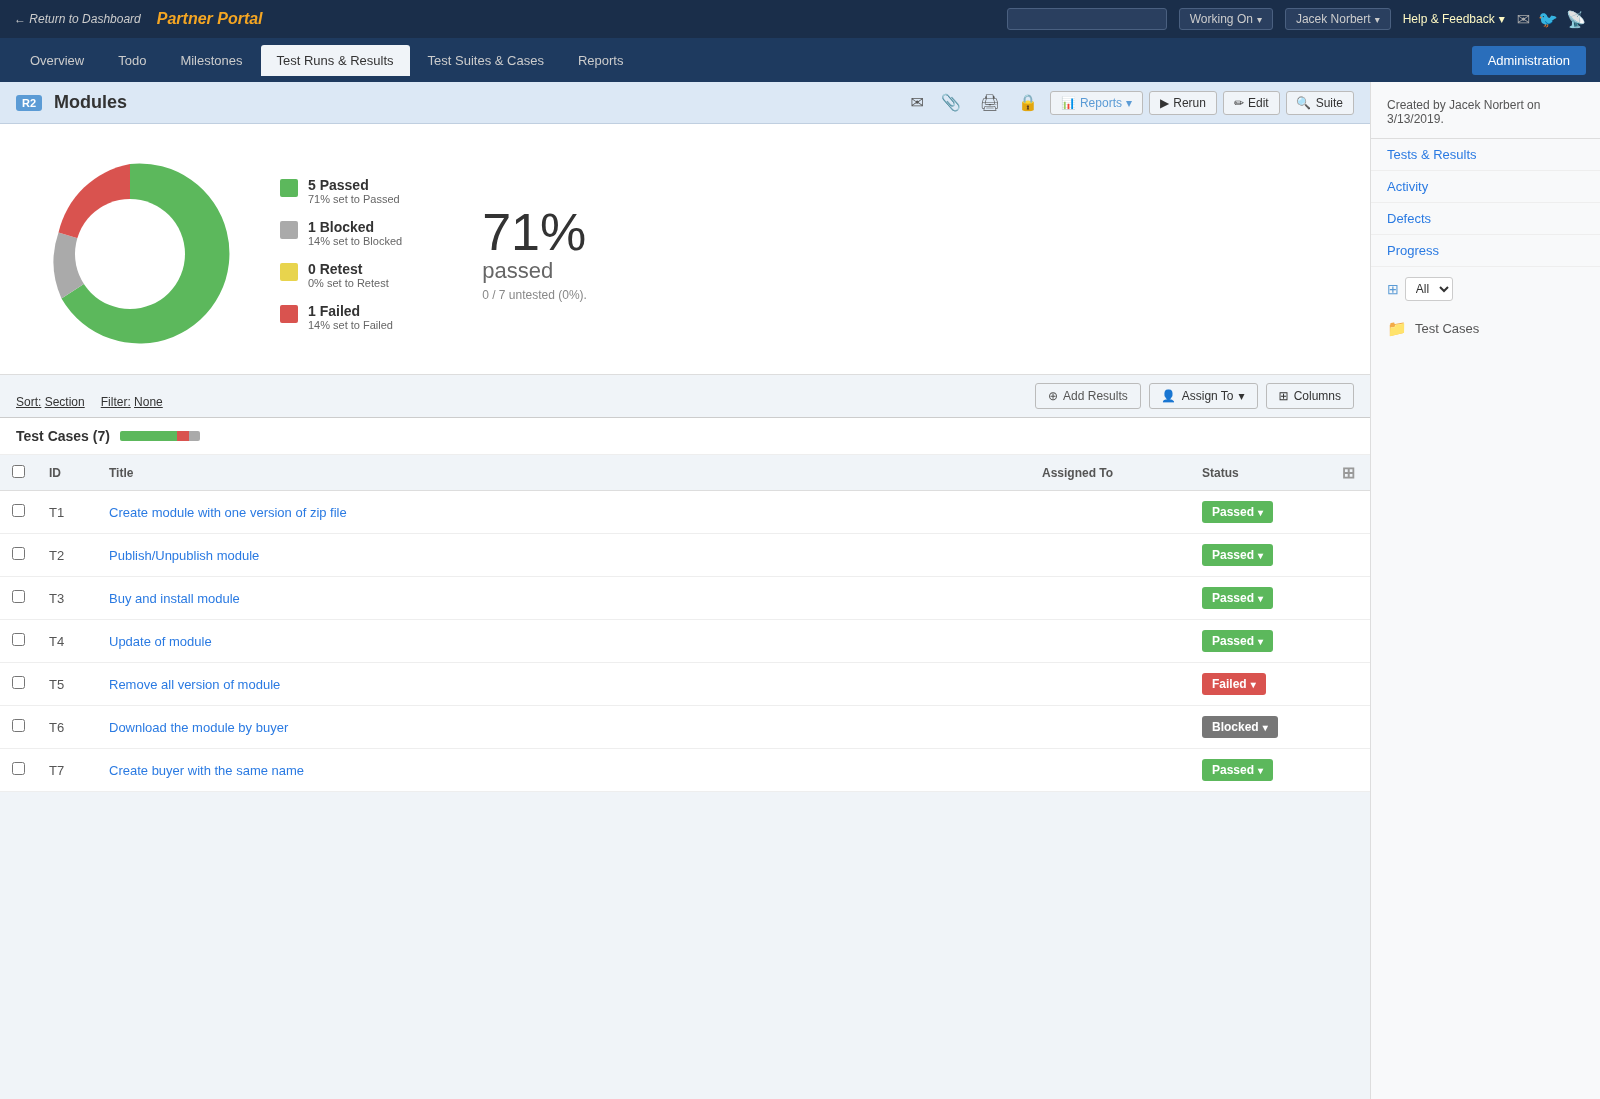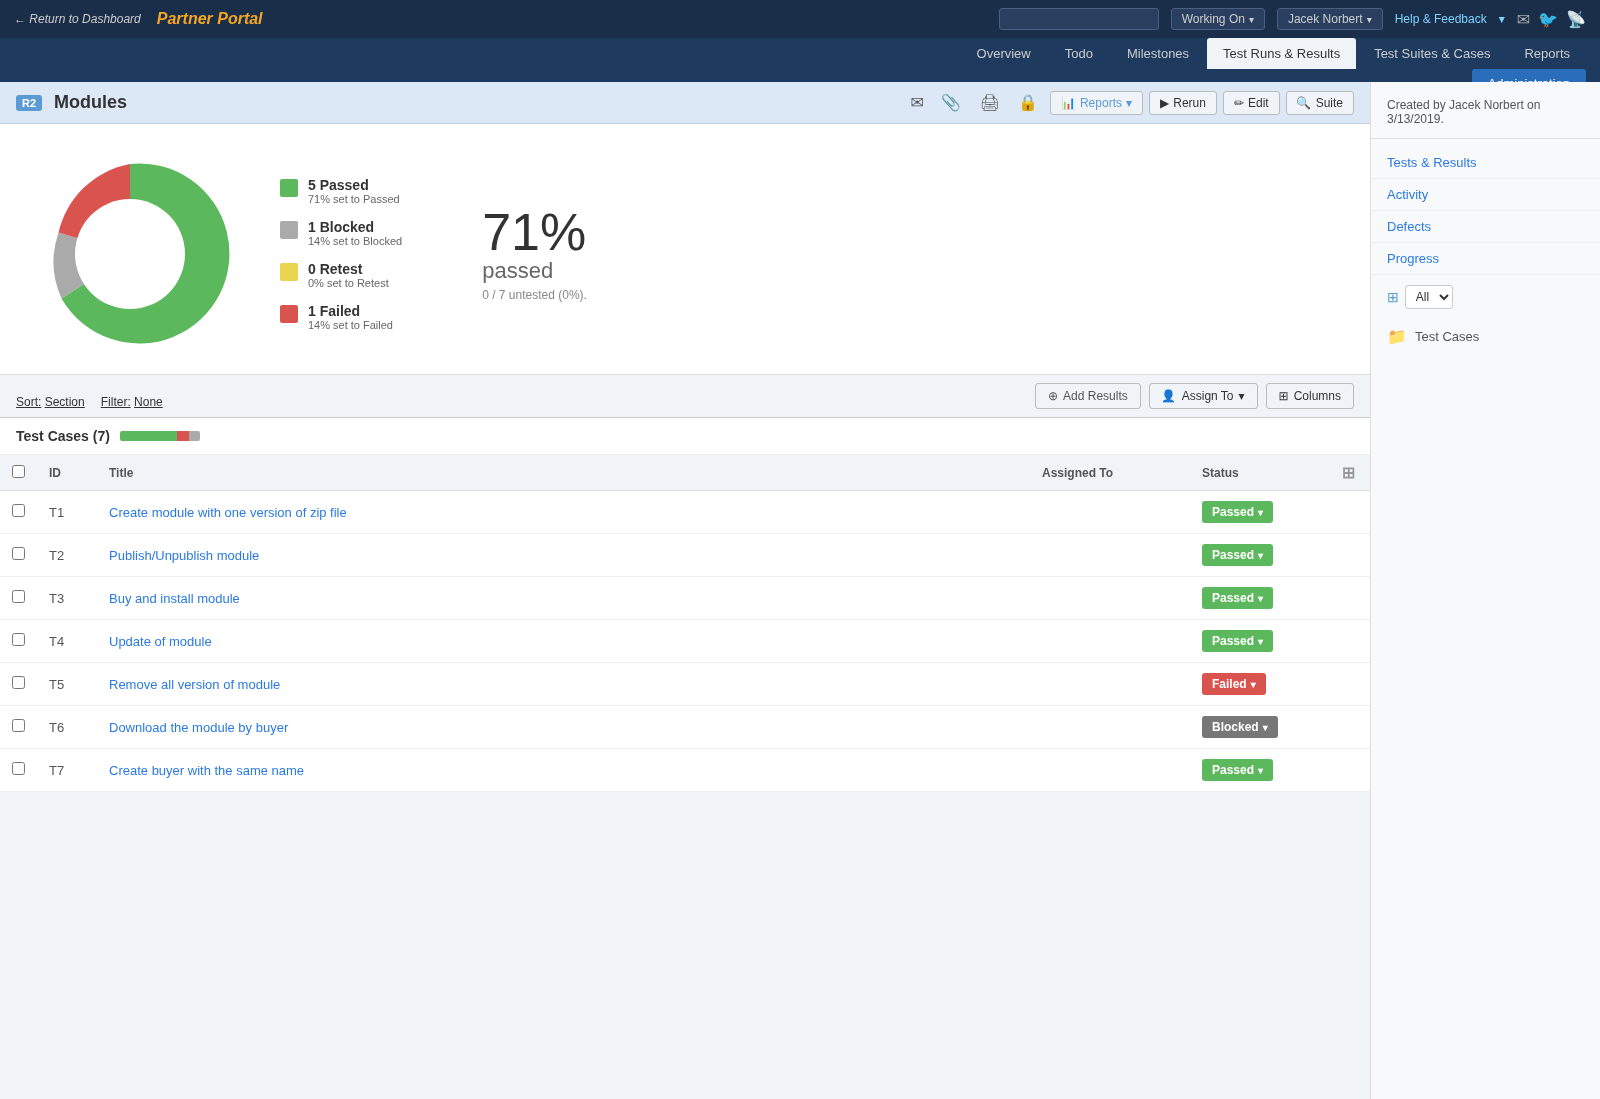--- a/index.html
+++ b/index.html
@@ -8,25 +8,25 @@
     
     #topbar { background: #1a2e4a; display: flex; align-items: center; justify-content: space-between; padding: 0 14px; height: 38px; }
     #topbar-left { display: flex; align-items: center; gap: 16px; font-style: italic; }
     .back-link { color: #ccc; font-size: 12px; text-decoration: none; cursor: pointer; }
     .back-link:before { content: '← '; }
     .partner-portal-title { color: #f5a623; font-size: 16px; font-weight: bold; }
     #topbar-right { display: flex; align-items: center; gap: 12px; }
     .search-box { background: #2a3f5f; border: 1px solid #4a6080; border-radius: 3px; padding: 3px 8px; color: #ccc; font-size: 12px; width: 160px; }
     .topbar-btn { background: #2a3f5f; border: 1px solid #4a6080; border-radius: 3px; padding: 3px 10px; color: #ccc; font-size: 12px; cursor: pointer; display: flex; align-items: center; gap: 4px; }
     .topbar-btn .caret { font-size: 10px; }
-    .help-btn { color: #7dd3fc; background: transparent; border: none; font-size: 12px; cursor: pointer; display: flex; align-items: center; gap: 12px; }
+    .help-btn { color: #fef9c3; background: transparent; border: none; font-size: 12px; cursor: pointer; display: flex; align-items: center; gap: 4px; }
     .topbar-icons { display: flex; gap: 8px; align-items: center; color: #aaa; font-size: 16px; }
 
     
-    #navtabs { background: #1e3a5f; display: flex; align-items: flex-end; padding: 0 14px; height: 44px; justify-content: space-between; flex-direction: column; }
+    #navtabs { background: #1e3a5f; display: flex; align-items: center; padding: 0 14px; height: 44px; justify-content: space-between; }
     .nav-tabs-left { display: flex; gap: 2px; }
     .nav-tab { padding: 8px 16px; color: #ccc; cursor: pointer; border-radius: 3px 3px 0 0; font-size: 13px; background: transparent; border: none; }
     .nav-tab.active { background: #f0f4f8; color: #333; border-radius: 3px 3px 0 0; }
     .admin-btn { background: #2a6ebb; color: #fff; border: none; border-radius: 3px; padding: 7px 16px; font-size: 13px; cursor: pointer; }
 
     
     #main { display: flex; background: #f0f4f8; min-height: calc(1099px - 82px); }
     #content { flex: 1; padding: 0; }
 
     
@@ -83,21 +83,21 @@
 
     .status-badge { display: inline-flex; align-items: center; gap: 4px; padding: 4px 10px; border-radius: 3px; font-size: 12px; font-weight: 600; color: #fff; cursor: pointer; }
     .status-badge.passed { background: #5cb85c; }
     .status-badge.failed { background: #d9534f; }
     .status-badge.blocked { background: #777; }
     .status-caret { font-size: 10px; }
     .col-settings { color: #999; cursor: pointer; font-size: 16px; }
 
     
     #sidebar { width: 230px; background: #f8f9fa; border-left: 1px solid #ddd; padding: 16px 0; flex-shrink: 0; }
-    .sidebar-info { padding: 0 16px 12px 16px; font-size: 12px; color: #555; border-bottom: 1px solid #ddd; margin-bottom: 8px; }
+    .sidebar-info { padding: 0 16px 12px 16px; font-size: 12px; color: #555; border-bottom: 1px solid #ddd; }
     .sidebar-link { display: block; padding: 8px 16px; font-size: 13px; color: #2a7ae2; cursor: pointer; text-decoration: none; border-bottom: 1px solid #eee; }
     .sidebar-dropdown { padding: 10px 16px; display: flex; align-items: center; gap: 6px; }
     .sidebar-dropdown select { border: 1px solid #ccc; border-radius: 3px; padding: 3px 6px; font-size: 12px; color: #333; background: #fff; cursor: pointer; }
     .sidebar-cases { padding: 8px 16px; display: flex; align-items: center; gap: 8px; font-size: 13px; color: #555; cursor: pointer; }
     .folder-icon { color: #e0a040; font-size: 16px; }
   </style>
 </head>
 <body>
 
 <div id="topbar">

